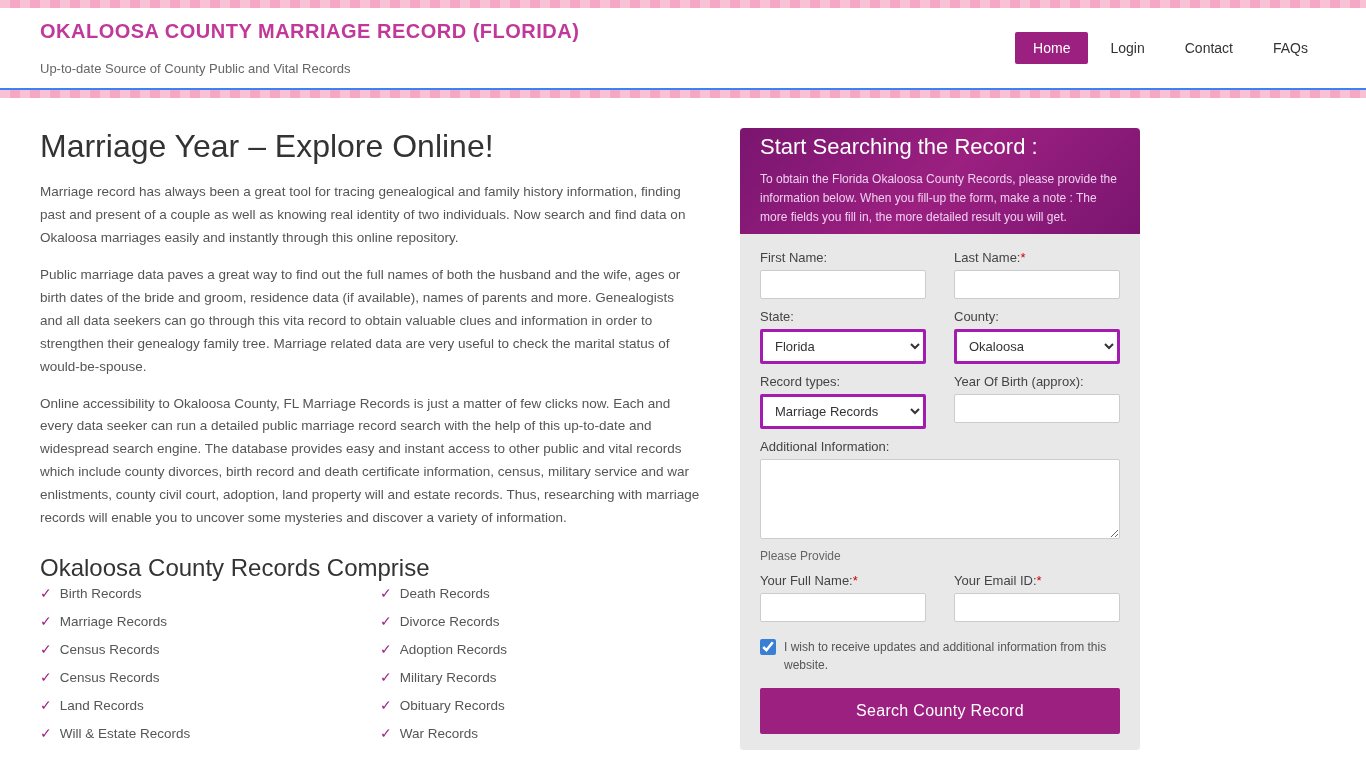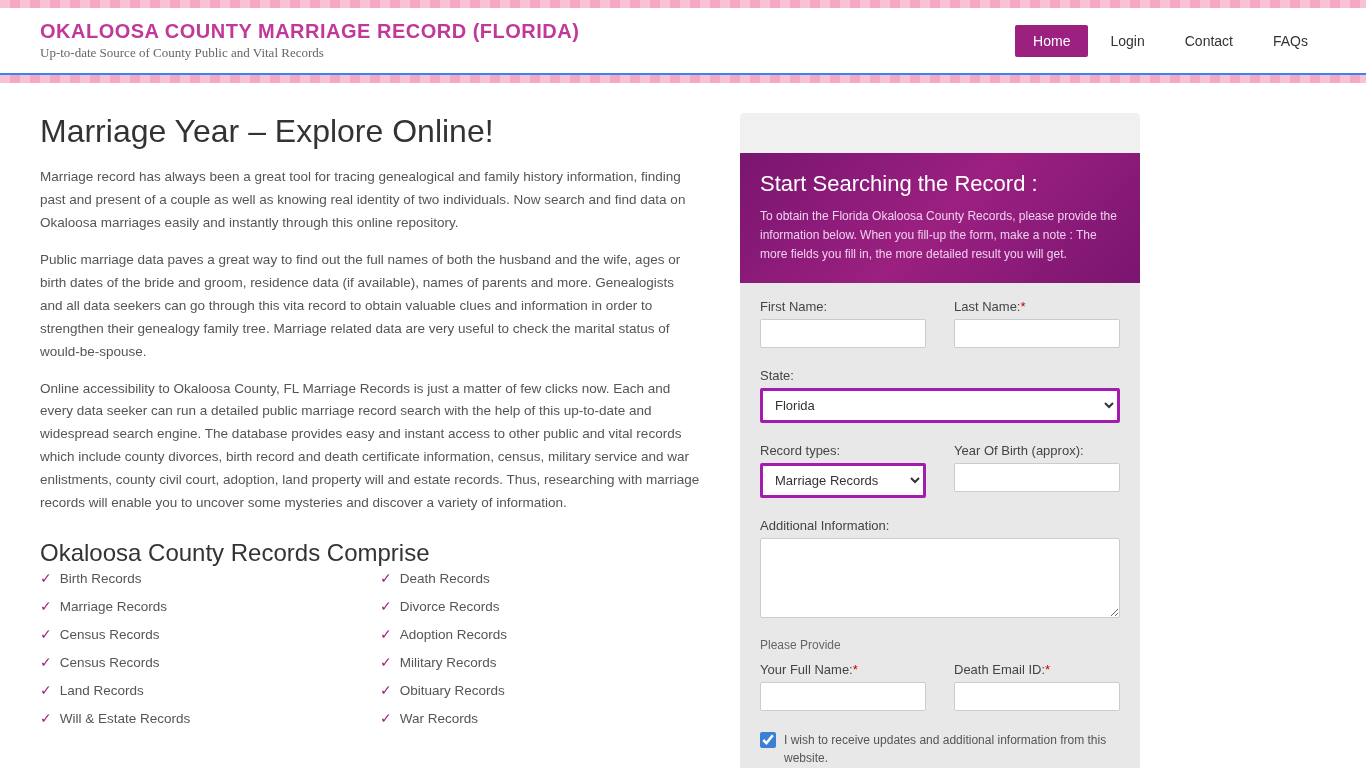--- a/index.html
+++ b/index.html
@@ -26,22 +26,21 @@
     }
     .header-left .site-title {
       font-size: 20px;
       font-weight: bold;
       color: #c0399a;
       letter-spacing: 0.5px;
     }
     .header-left .site-subtitle {
       font-size: 13px;
       color: #666;
-      margin-top: 2px;
-      font-family: Liberation Serif, serif;
+      margin-top: 18px;
     }
     .header-nav {
       display: flex;
       align-items: center;
       gap: 4px;
     }
     .nav-item {
       padding: 8px 18px;
       font-size: 14px;
       cursor: pointer;
@@ -127,23 +126,22 @@
       width: 400px;
       flex-shrink: 0;
       background: #f0f0f0;
       border-radius: 4px;
       overflow: hidden;
     }
 
     .form-header {
       background: #8b1a8b;
       background: linear-gradient(135deg, #7a1570 0%, #9b2080 50%, #7a1570 100%);
-      padding: 18px 20px;
+      padding: 6px 20px;
       color: #fff;
-      margin-top: 40px;
     }
 
     .form-header-title {
       font-size: 22px;
       font-weight: 300;
       margin-bottom: 10px;
     }
 
     .form-header-desc {
       font-size: 12px;
@@ -152,21 +150,21 @@
     }
 
     .form-body {
       padding: 16px 20px;
       background: #e8e8e8;
     }
 
     .form-row {
       display: flex;
       gap: 28px;
-      margin-bottom: 20px;
+      margin-bottom: 10px;
     }
 
     .form-group {
       flex: 1;
       display: flex;
       flex-direction: column;
     }
 
     .form-label {
       font-size: 13px;
@@ -355,20 +353,29 @@
       <div class="form-row">
         <div class="form-group">
           <label class="form-label">State:</label>
           <select class="form-select">
             <option>Florida</option>
             <option>Alabama</option>
             <option>Georgia</option>
             <option>Texas</option>
           </select>
         </div>
+        <div class="form-group">
+          <label class="form-label">County:</label>
+          <select class="form-select">
+            <option>Okaloosa</option>
+            <option>Broward</option>
+            <option>Dade</option>
+            <option>Orange</option>
+          </select>
+        </div>
       </div>
 
       <div class="form-row">
         <div class="form-group">
           <label class="form-label">Record types:</label>
           <select class="form-select">
             <option>Marriage Records</option>
             <option>Birth Records</option>
             <option>Death Records</option>
             <option>Divorce Records</option>
@@ -391,21 +398,21 @@
 
       <div class="form-row">
         <div class="form-group">
           <label class="form-label">
             <span>Your Full Name:</span><span class="required-star">*</span>
           </label>
           <input class="form-input" type="text" style="">
         </div>
         <div class="form-group">
           <label class="form-label">
-            <span>Death Email ID:</span><span class="required-star">*</span>
+            <span>Your Email ID:</span><span class="required-star">*</span>
           </label>
           <input class="form-input" type="email" style="">
         </div>
       </div>
 
       <div class="checkbox-row">
         <input class="checkbox-input" type="checkbox" checked="" style="">
         <label class="checkbox-label">I wish to receive updates and additional information from this website.</label>
       </div>
 

